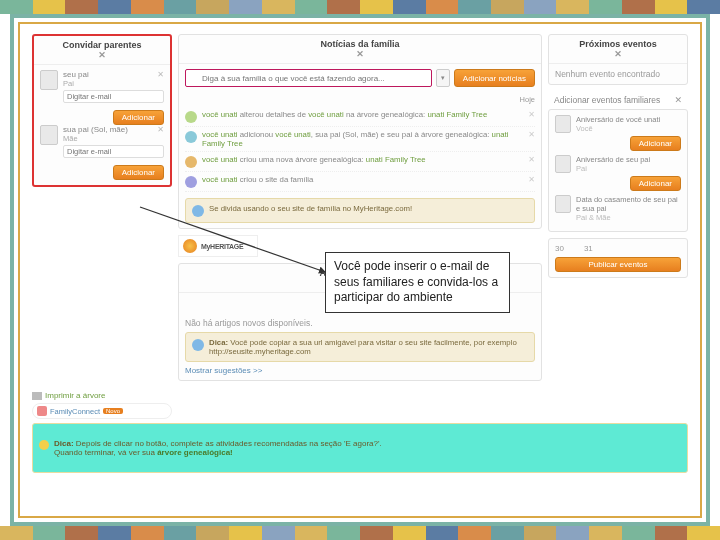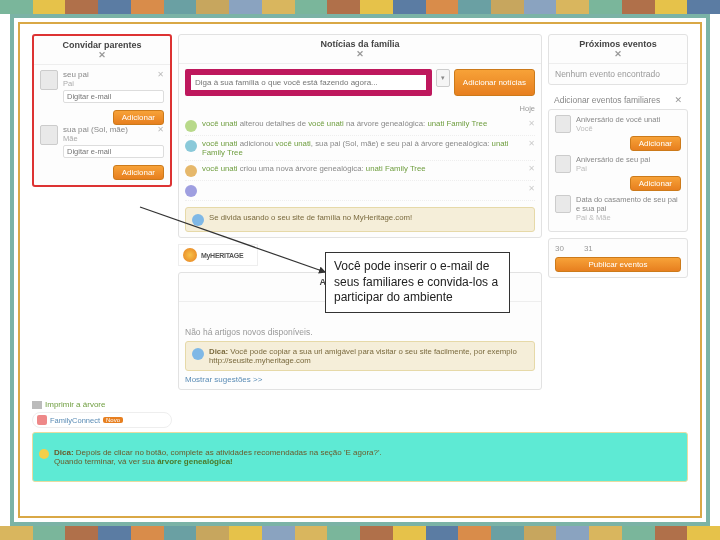--- a/index.html
+++ b/index.html
@@ -107,24 +107,24 @@
     float: right;
     margin-top: 3px;
     cursor: pointer;
   }
   .clearfix::after { content: ""; display: table; clear: both; }
   .close-x { color: #bbb; font-size: 8px; position: absolute; right: 0; top: 0; cursor: pointer; }
 
   .news-input-row { display: flex; gap: 4px; margin-bottom: 8px; }
   .news-txt {
     flex: 1;
-    border: 6px solid #be185d;
+    border: 1px solid #be185d;
     border-radius: 2px;
     font-size: 8px;
-    padding: 3px 4px;
+    padding: 3px 16px;
     color: #aaa;
   }
   .attach {
     width: 14px; height: 18px;
     border: 1px solid #ccc;
     border-radius: 2px;
     background: #f5f5f5;
     font-size: 7px;
     color: #888;
     display: flex;
@@ -370,20 +370,21 @@
                   <div style="flex:1;"><span class="linklike">você unati</span> adicionou <span class="linklike">você unati</span>, sua pai (Sol, mãe) e seu pai à árvore genealógica: <span class="linklike">unati Family Tree</span></div>
                   <span class="feed-x">✕</span>
                 </div>
                 <div class="feed-item">
                   <div class="feed-ico fic3"></div>
                   <div style="flex:1;"><span class="linklike">você unati</span> criou uma nova árvore genealógica: <span class="linklike">unati Family Tree</span></div>
                   <span class="feed-x">✕</span>
                 </div>
                 <div class="feed-item">
                   <div class="feed-ico fic4"></div>
+                  <div style="flex:1;"><span class="linklike">você unati</span> criou o site da família</div>
                   <span class="feed-x">✕</span>
                 </div>
               </div>
             <div class="reminder">
               <div class="globe"></div>
               <span>Se divida usando o seu site de família no MyHeritage.com!</span>
             </div>
           </div>
         </div>
 

